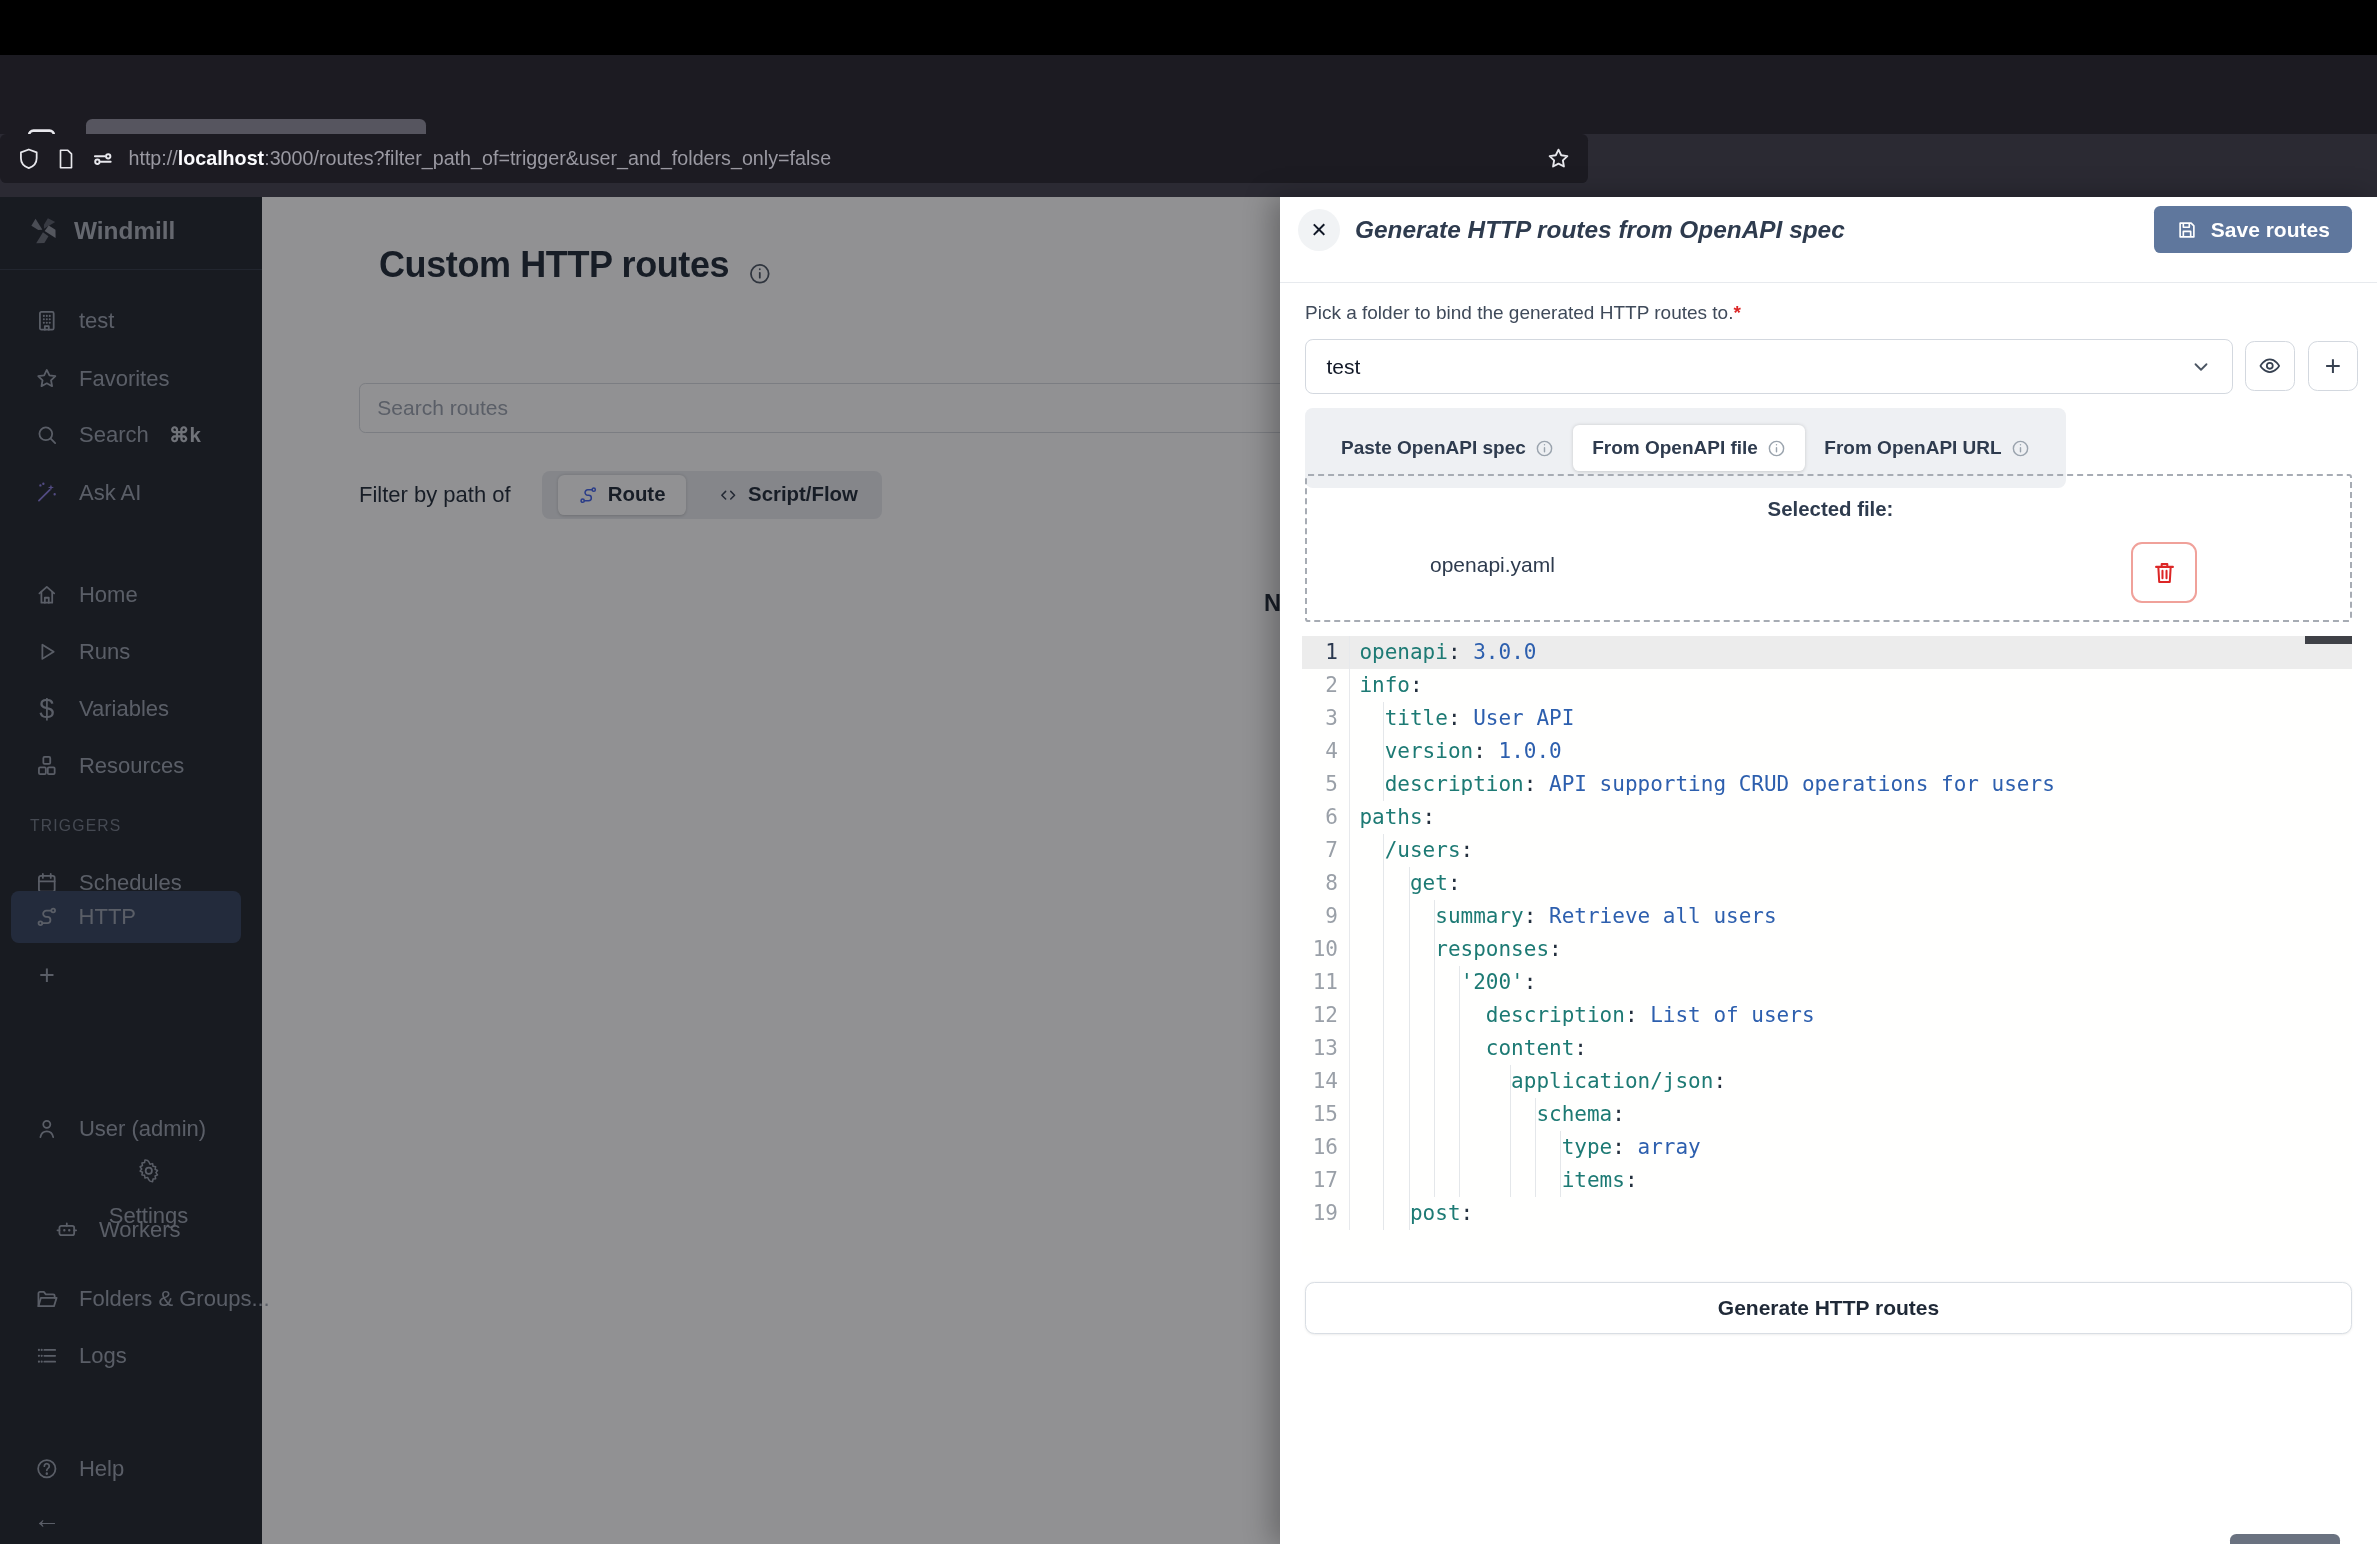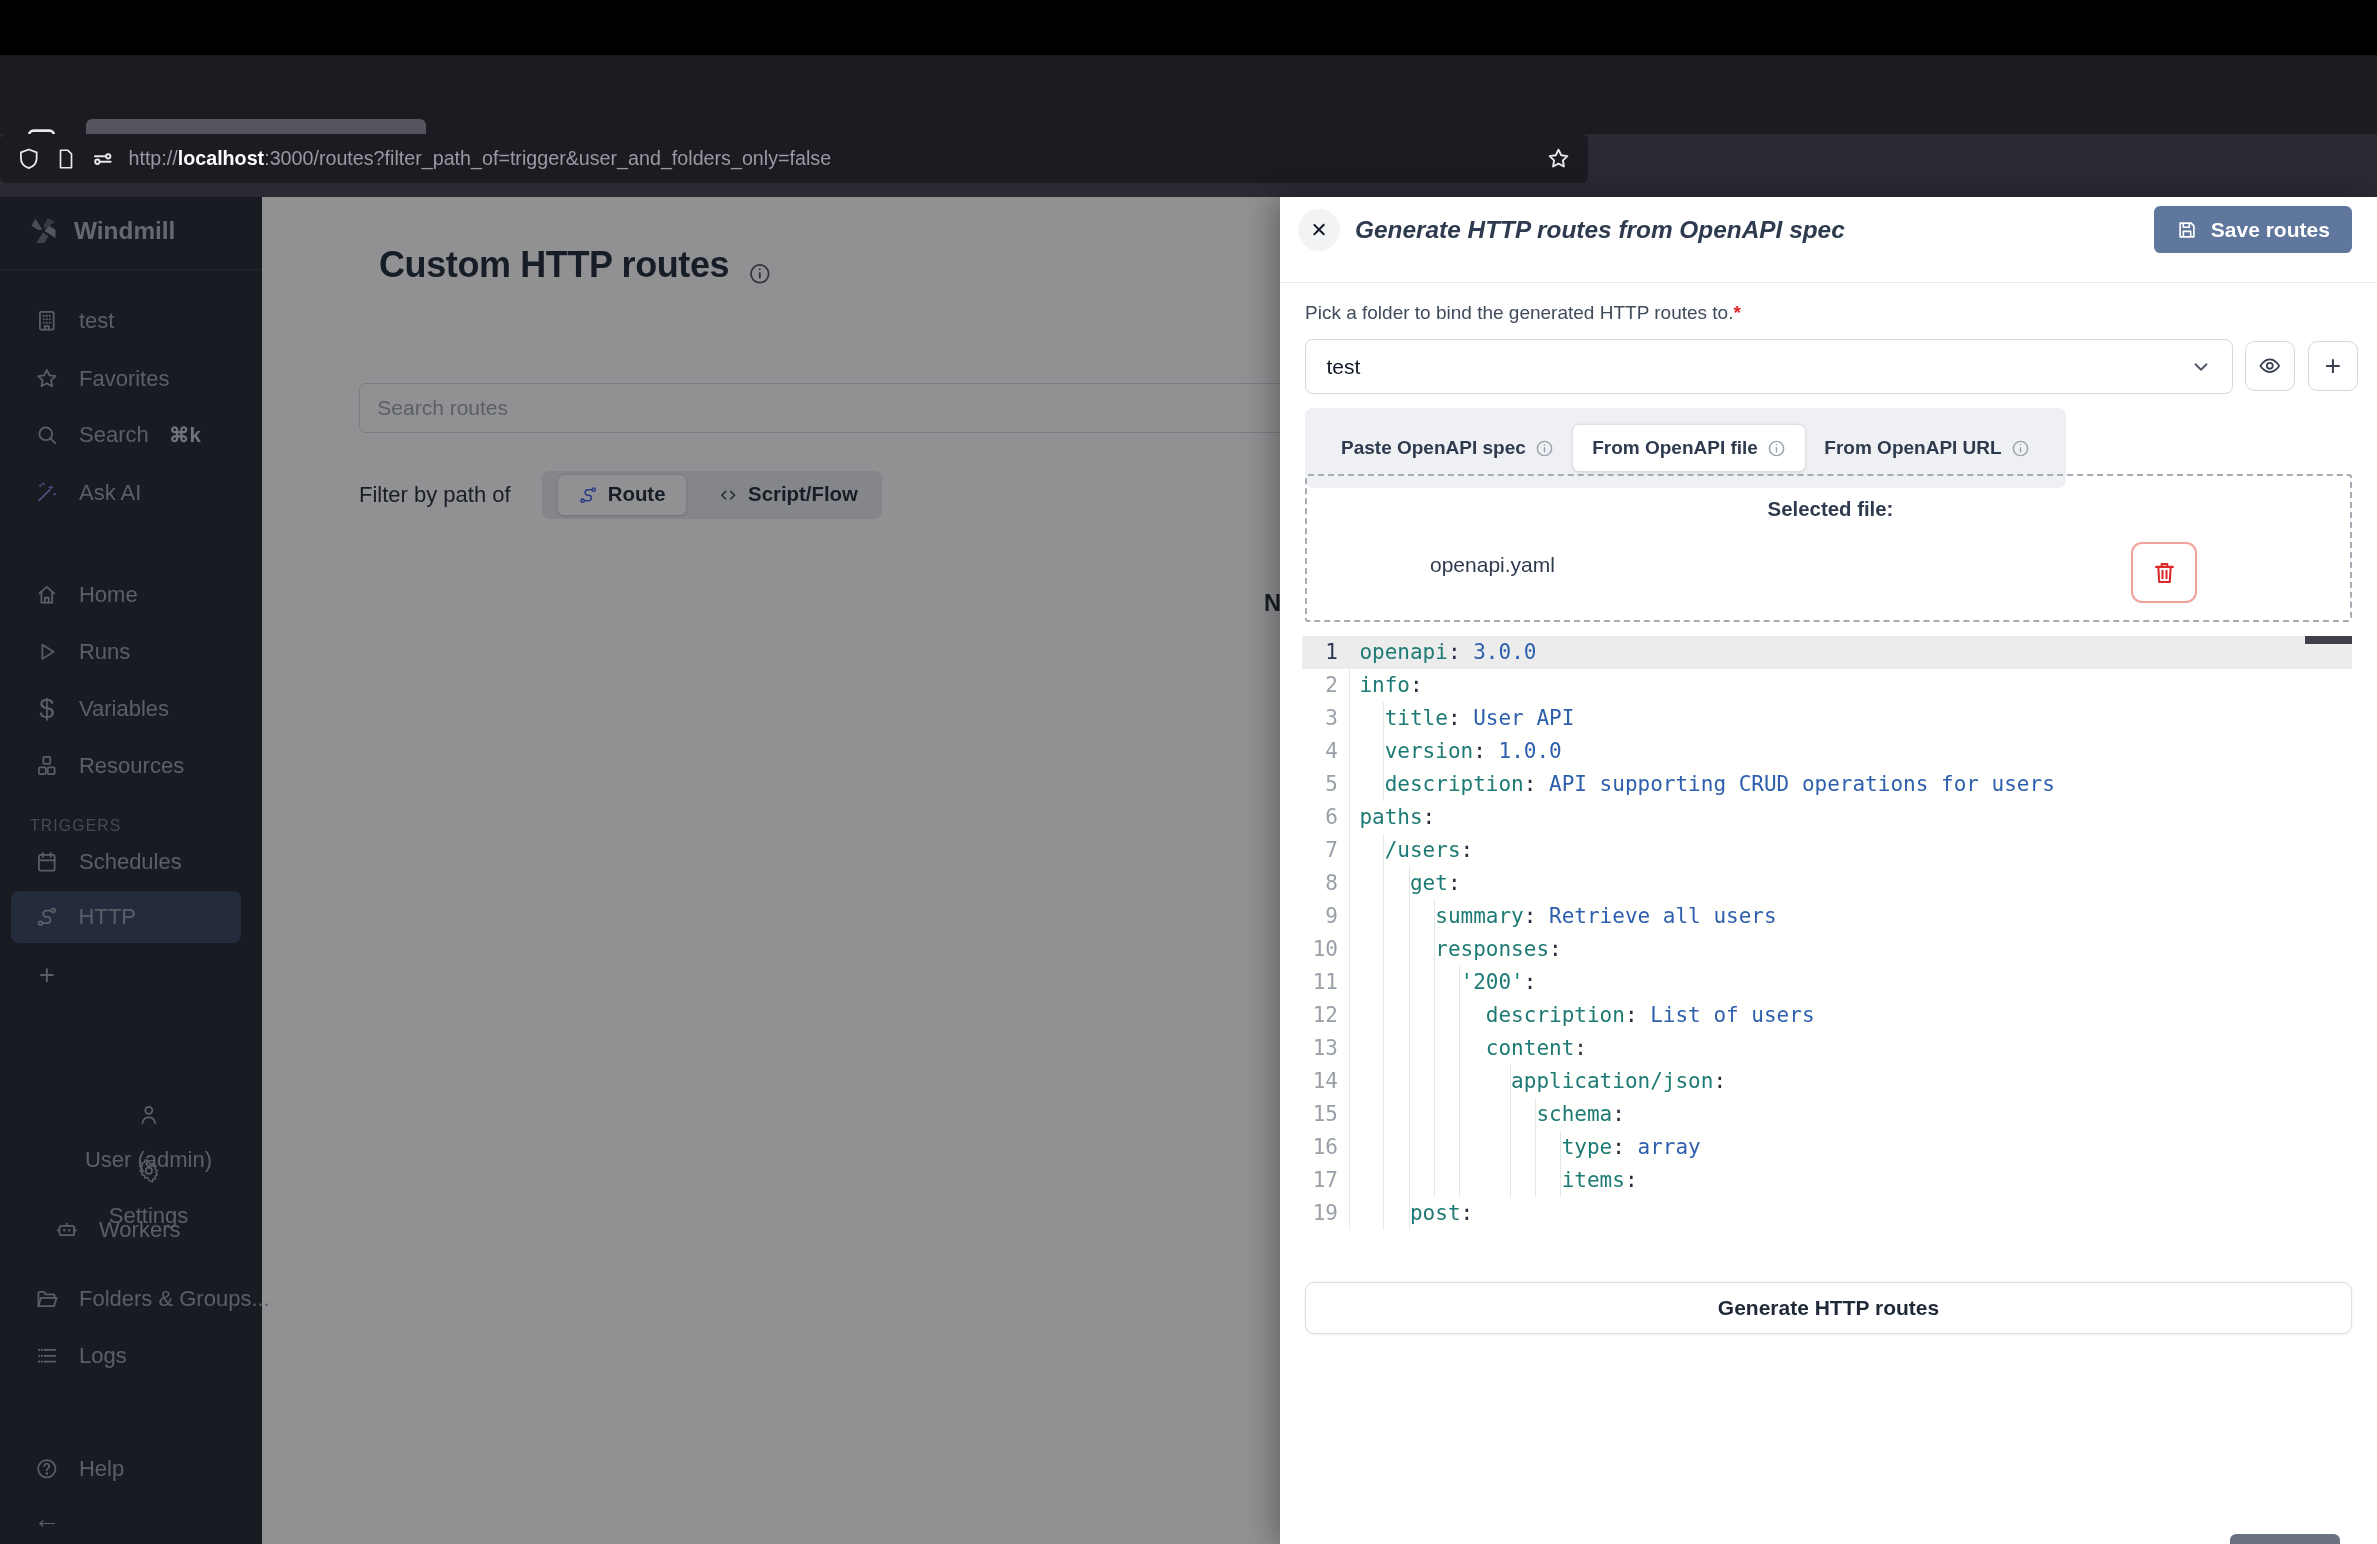--- a/index.html
+++ b/index.html
@@ -282,40 +282,40 @@
           <div class="abs sb-row" style="top: 543px;">
             <span class="ic">
               <svg width="23.6" height="23.6" viewBox="0 0 24 24" fill="none" stroke="currentColor" stroke-width="1.8" stroke-linecap="round" stroke-linejoin="round">
                 <rect x="8.5" y="3" width="7" height="7" rx="1.2"></rect>
                 <rect x="4" y="13.5" width="7" height="7" rx="1.2"></rect>
                 <rect x="13" y="13.5" width="7" height="7" rx="1.2"></rect>
               </svg>
             </span>
             <span class="lbl">Resources</span>
           </div>
-          <div class="abs sb-row" style="top: 639px;">
+          <div class="abs sb-row" style="top: 660px;">
             <span class="ic">
               <svg width="23.6" height="23.6" viewBox="0 0 24 24" fill="none" stroke="currentColor" stroke-width="1.8" stroke-linecap="round" stroke-linejoin="round">
                 <rect x="4" y="5" width="16" height="16" rx="2"></rect>
                 <path d="M8 3v4M16 3v4M4 10.5h16"></path>
               </svg>
             </span>
             <span class="lbl">Schedules</span>
           </div>
           <div class="abs sb-row active-pill" style="top: 694px;">
             <span class="ic">
               <svg width="23.6" height="23.6" viewBox="0 0 24 24" fill="none" stroke="currentColor" stroke-width="1.8" stroke-linecap="round" stroke-linejoin="round">
                 <circle cx="5.5" cy="18.5" r="1.9"></circle>
                 <circle cx="18.5" cy="5.5" r="1.9"></circle>
                 <path d="M7.5 18.5h5a3.2 3.2 0 000-6.4h-1a3.2 3.2 0 110-6.4h5"></path>
               </svg>
             </span>
             <span class="lbl">HTTP</span>
           </div>
-          <div class="abs sb-row" style="top: 906px; flex-direction: column;">
+          <div class="abs sb-row" style="top: 906px;">
             <span class="ic">
               <svg width="23.6" height="23.6" viewBox="0 0 24 24" fill="none" stroke="currentColor" stroke-width="1.8" stroke-linecap="round" stroke-linejoin="round">
                 <circle cx="12" cy="7.5" r="3.6"></circle>
                 <path d="M5.5 20.5c.8-3.8 3.4-5.8 6.5-5.8s5.7 2 6.5 5.8"></path>
               </svg>
             </span>
             <span class="lbl">User (admin)</span>
           </div>
           <div class="abs sb-row" style="top: 962px; flex-direction: column;">
             <span class="ic">

